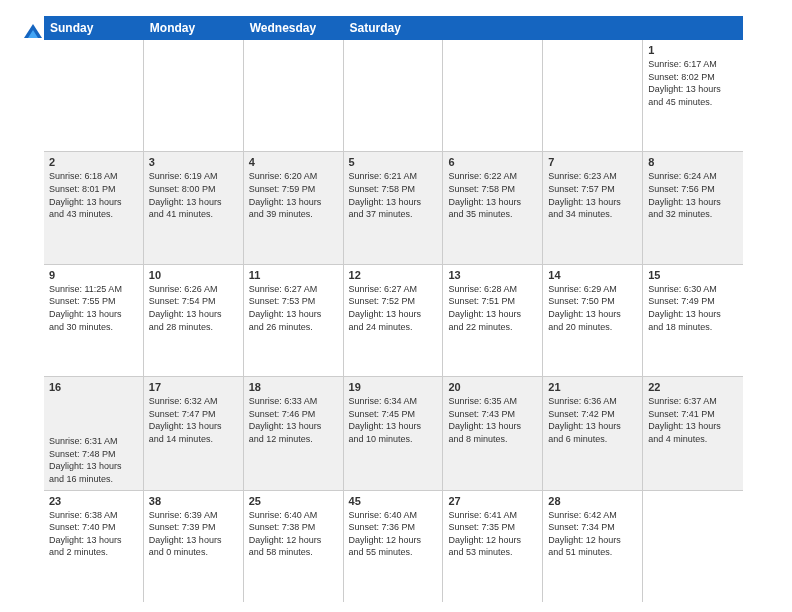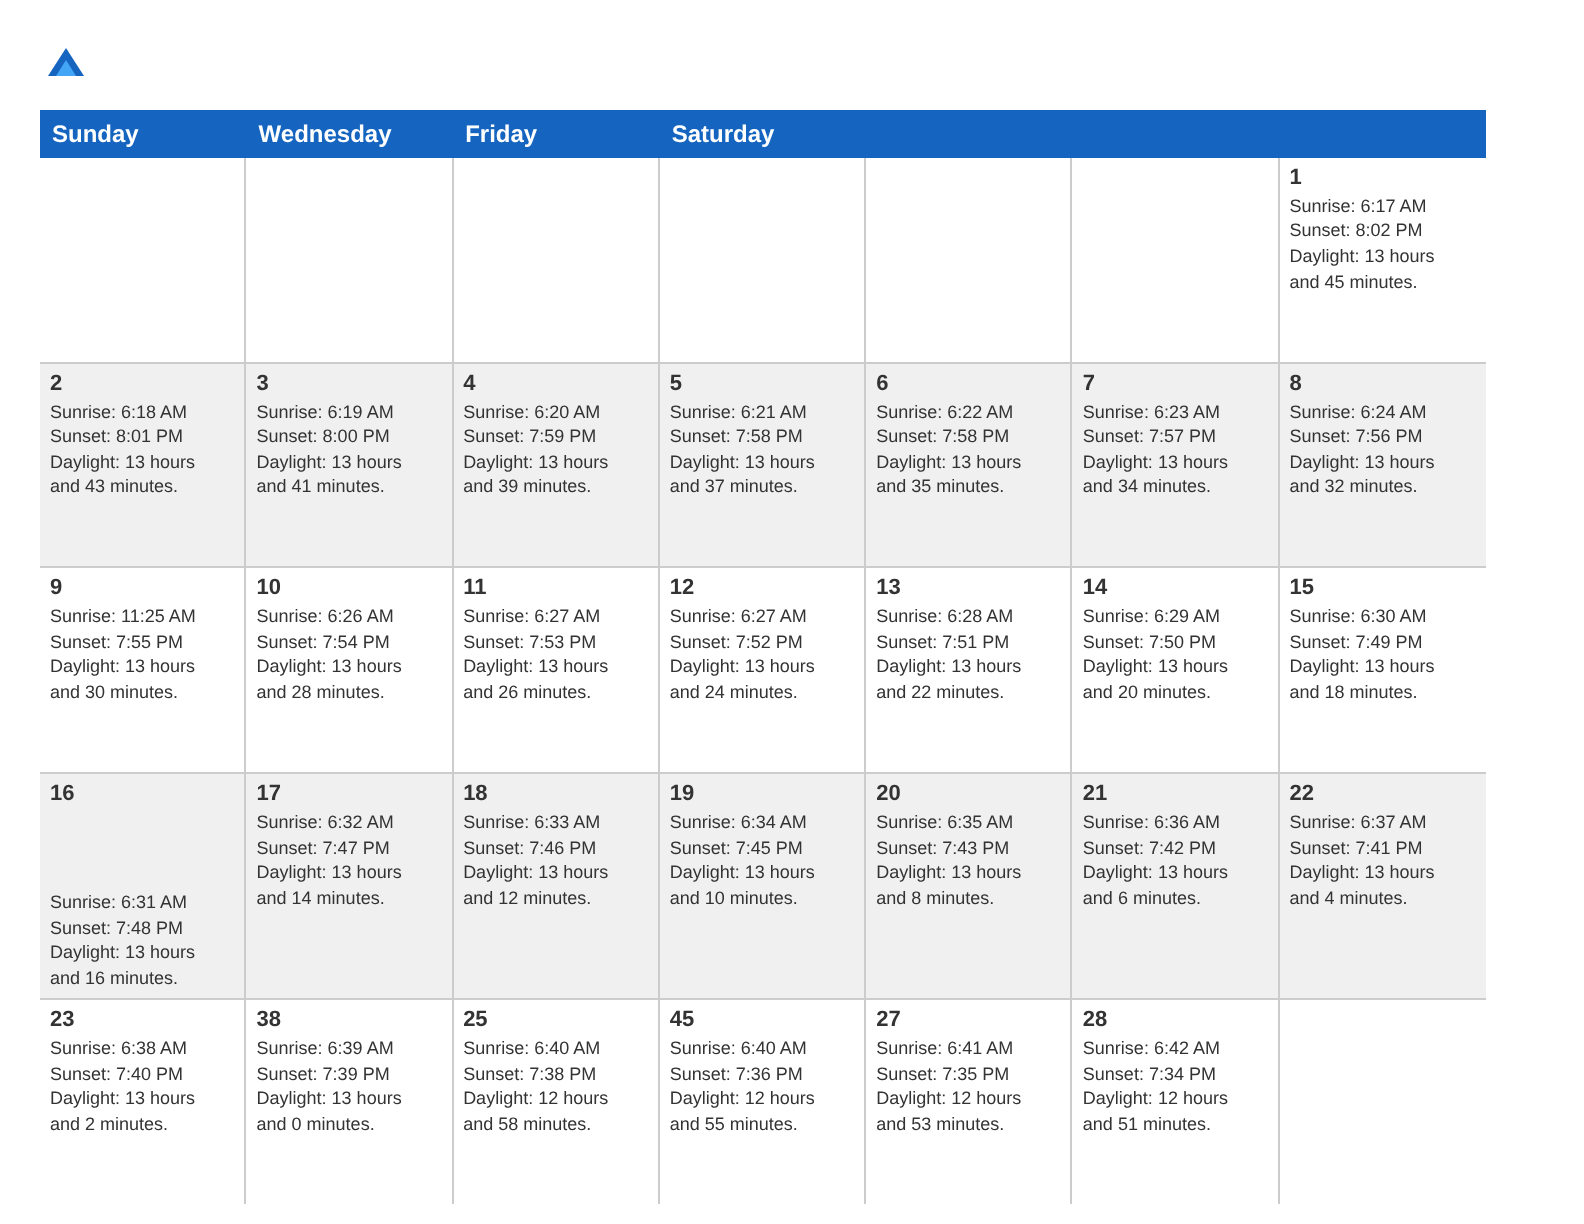--- a/index.html
+++ b/index.html
@@ -8,21 +8,21 @@
       background: #fff;
       width: 792px;
       height: 612px;
       overflow: hidden;
     }
     .page {
       width: 763px;
       height: 612px;
       padding: 16px 20px 10px 20px;
       display: flex;
-      flex-direction: column;
+      flex-direction: row;
     }
     .header {
       display: flex;
       justify-content: space-between;
       align-items: flex-start;
       margin-bottom: 8px;
     }
     .logo {
       display: flex;
       align-items: center;
@@ -133,22 +133,22 @@
     </div>
     <div class="title-block">
       <div class="month-title"></div>
       <div class="location"></div>
     </div>
   </div>
 
   <div class="calendar">
     <div class="cal-header">
     <div class="cal-header-cell">Sunday</div>
+        <div class="cal-header-cell">Monday</div>
         <div class="cal-header-cell">Wednesday</div>
-        <div class="cal-header-cell">Friday</div>
         <div class="cal-header-cell">Saturday</div>
       </div>
     <div class="cal-body">
     <div class="cal-row">
           <div class="cal-cell empty"></div>
           <div class="cal-cell empty"></div>
           <div class="cal-cell empty"></div>
           <div class="cal-cell empty"></div>
           <div class="cal-cell empty"></div>
           <div class="cal-cell empty"></div>

